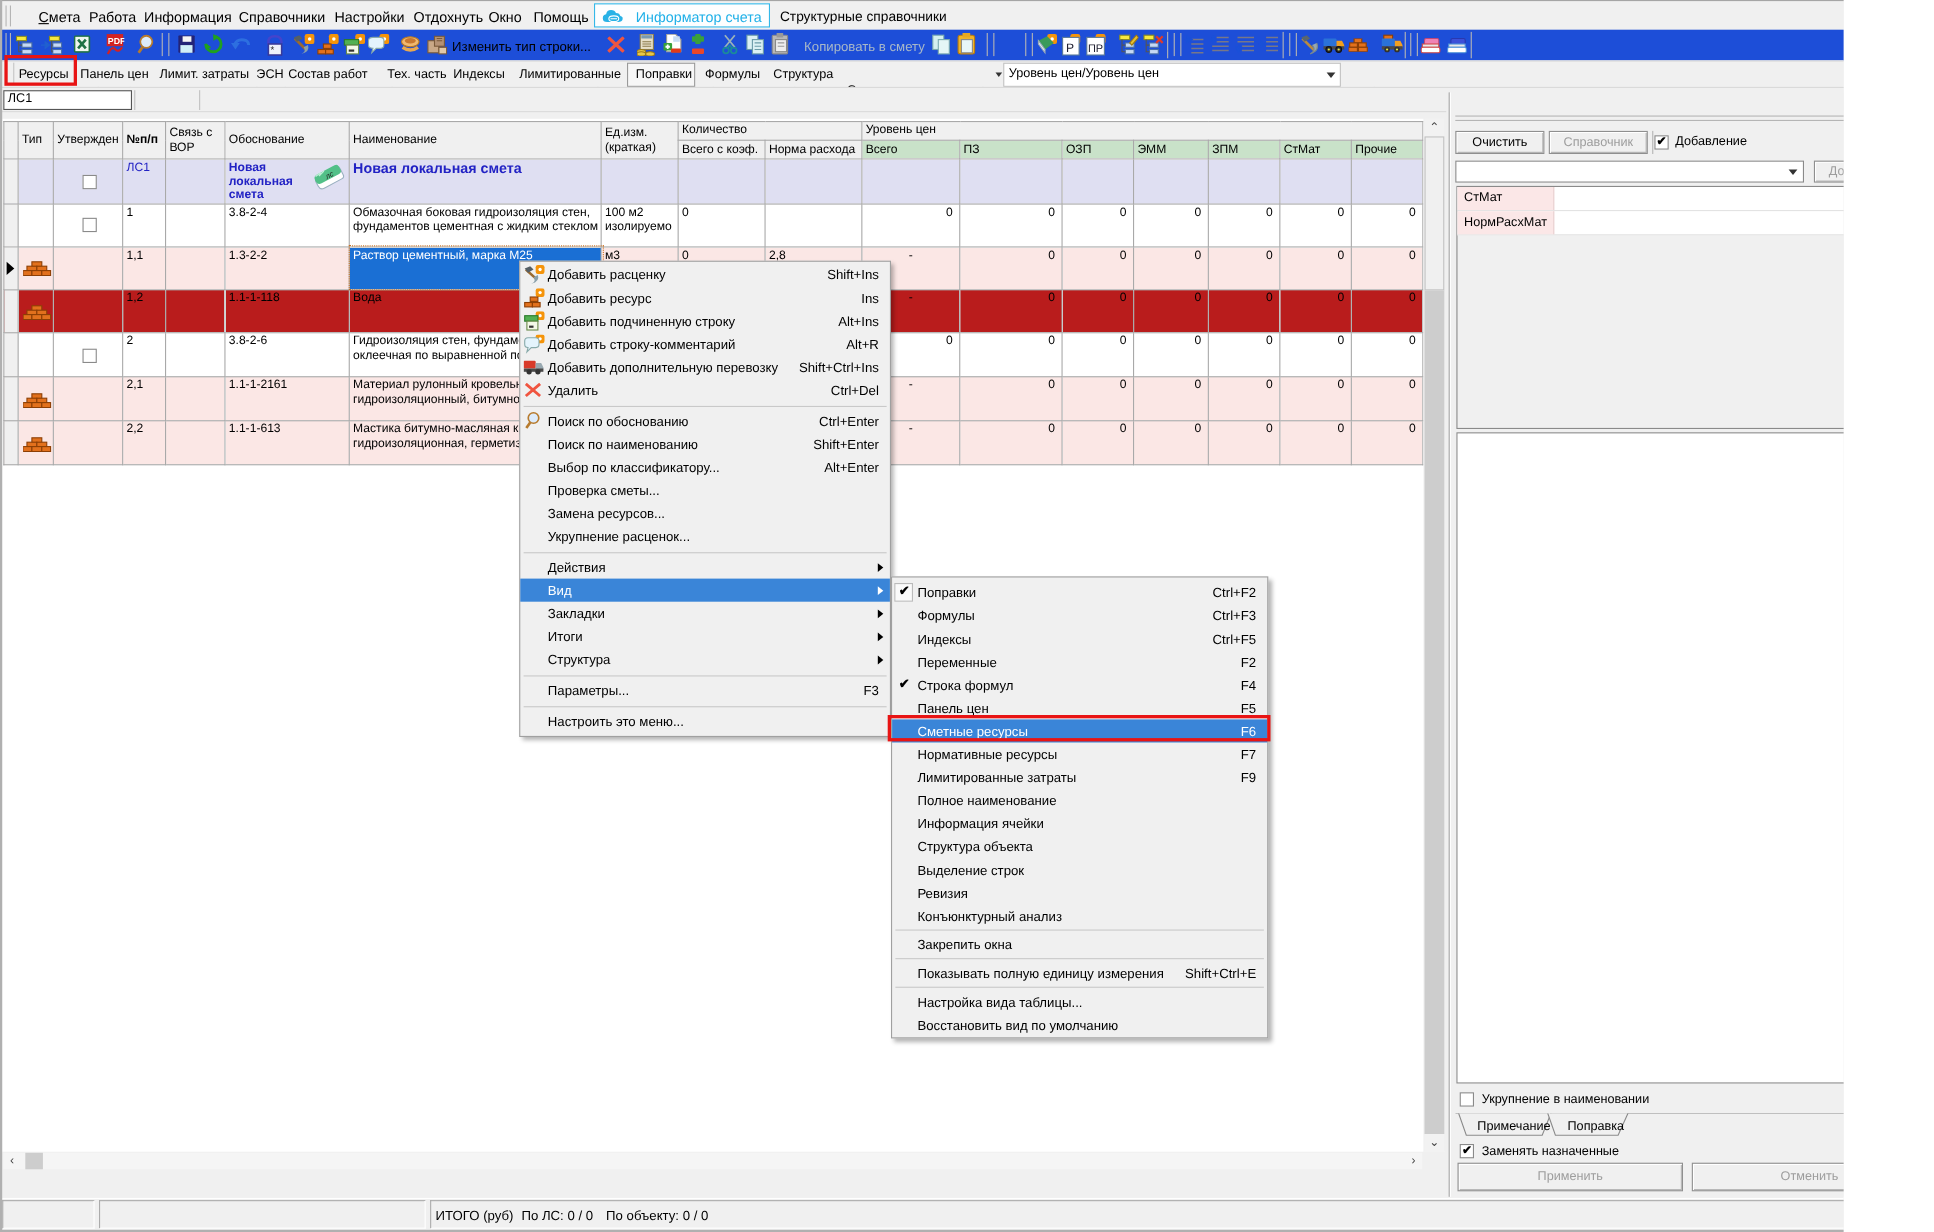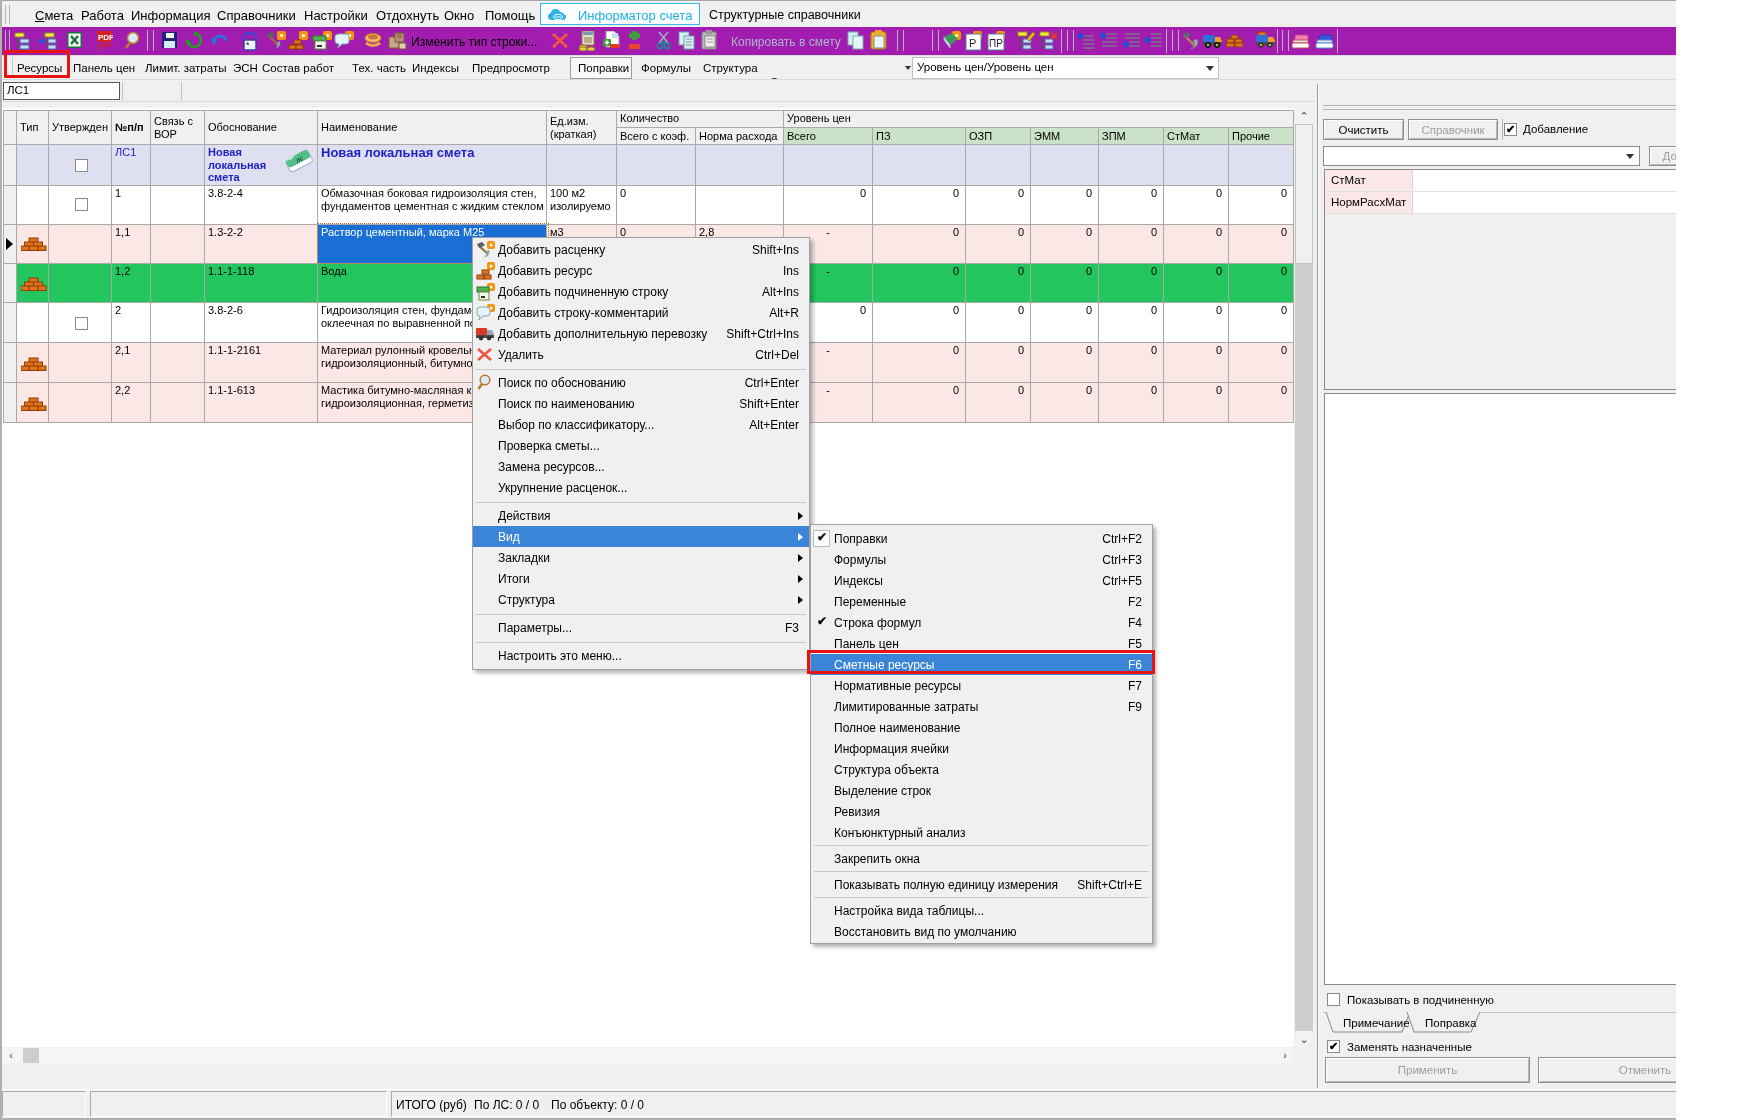--- a/index.html
+++ b/index.html
@@ -51,21 +51,21 @@
       </div>
   <div class="btn" style="left:1719px;top:6px;width:16px;height:15px;">
         <svg width="9" height="9">
           <rect x="2" y="0" width="7" height="6" fill="none" stroke="#000" stroke-width="1.4"></rect>
           <rect x="0" y="3" width="7" height="6" fill="#f0f0f0" stroke="#000" stroke-width="1.4"></rect>
         </svg>
       </div>
   <div class="btn" style="left:1736px;top:6px;width:16px;height:15px;font-weight:bold;font-size:12px;">✕</div>
 </div>
 
-<div id="toolbar" class="abs" style="left:0;top:27px;width:1758px;height:28px;background:#a21caf;">
+<div id="toolbar" class="abs" style="left:0;top:27px;width:1758px;height:28px;background:#1d4ed8;">
   <div class="abs" style="left:5px;top:3px;width:5px;height:21px;border-left:1px solid #b5b5b5;border-right:1px solid #b5b5b5;"></div>
   <svg class="abs" style="left:14px;top:5px" width="18" height="18">
         <rect x="1" y="1" width="9" height="4" fill="#f7e93f" stroke="#8a8a20"></rect>
         <rect x="6" y="7" width="9" height="4" fill="#c6d9f4" stroke="#4a6fa5"></rect>
         <rect x="6" y="13" width="9" height="4" fill="#c6d9f4" stroke="#4a6fa5"></rect>
         <path d="M3 5 V15 H6 M3 9 H6" stroke="#555" fill="none"></path>
       </svg>
   <svg class="abs" style="left:37px;top:5px" width="20" height="18">
         <path d="M0 9 H6 M4 6 L8 9 L4 12 Z" stroke="#2060d0" fill="#2060d0"></path>
         <rect x="8" y="1" width="9" height="4" fill="#f7e93f" stroke="#8a8a20"></rect>
@@ -310,21 +310,21 @@
 
 <div id="tabrow" class="abs" style="left:0;top:55px;width:1758px;height:24px;background:#f0f0f0;border-top:1px solid #dadada;font-size:11.5px;">
   <div class="abs" style="left:12px;top:1px;width:4px;height:20px;border-left:1px solid #c5c5c5;"></div>
   <div class="abs" style="left:17px;top:6px;">Ресурсы</div>
   <div class="abs" style="left:73px;top:6px;">Панель цен</div>
   <div class="abs" style="left:145px;top:6px;">Лимит. затраты</div>
   <div class="abs" style="left:233px;top:6px;">ЭСН</div>
   <div class="abs" style="left:262px;top:6px;">Состав работ</div>
   <div class="abs" style="left:352px;top:6px;">Тех. часть</div>
   <div class="abs" style="left:412px;top:6px;">Индексы</div>
-  <div class="abs" style="left:472px;top:6px;">Предпросмотр</div>
+  <div class="abs" style="left:472px;top:6px;">Лимитированные</div>
   <div class="abs" style="left:570px;top:1px;width:62px;height:22px;border:1px solid #9a9a9a;background:#f7f7f7;"></div>
   <div class="abs" style="left:578px;top:6px;">Поправки</div>
   <div class="abs" style="left:641px;top:6px;">Формулы</div>
   <div class="abs" style="left:703px;top:6px;">Структура</div>
   <div class="abs" style="left:770px;top:20px;">Список открытых окон</div>
   <div class="abs" style="left:905px;top:10px;width:0;height:0;border-top:4px solid #333;border-left:3.5px solid transparent;border-right:3.5px solid transparent;"></div>
   <div class="abs" style="left:912px;top:1px;width:307px;height:22px;background:#fff;border:1px solid #c0c0c0;"></div>
   <div class="abs" style="left:917px;top:5px;">Уровень цен/Уровень цен</div>
   <div class="abs" style="left:1206px;top:10px;width:0;height:0;border-top:5px solid #333;border-left:4px solid transparent;border-right:4px solid transparent;"></div>
 </div>
@@ -432,21 +432,21 @@
   <td>0</td>
             <td>2,8</td>
   <td style="text-align:center;">-</td>
             <td class="num">0</td>
             <td class="num">0</td>
             <td class="num">0</td>
             <td class="num">0</td>
             <td class="num">0</td>
             <td class="num">0</td>
 </tr>
-<tr style="height:39px;background:#22c55e;">
+<tr style="height:39px;background:#b91c1c;">
   <td class="rh"></td>
             <td></td>
             <td></td>
   <td>1,2</td>
             <td></td>
   <td>1.1-1-118</td>
   <td>Вода</td>
   <td>м3</td>
   <td>0</td>
             <td></td>
@@ -639,21 +639,21 @@
       <div class="ck" style="left:414px;top:5px;">✔</div>
     </div>
   </div>
 
   <div class="abs" style="left:9px;top:309px;width:428px;height:592px;background:#fff;border:1px solid #8a8a8a;">
     <div class="abs" style="right:3px;top:2px;color:#aaa;font-size:11px;">⌃</div>
     <div class="abs" style="right:3px;bottom:2px;color:#aaa;font-size:11px;">⌄</div>
   </div>
 
   <div class="cb" style="left:12px;top:909px;"></div>
-  <div class="abs" style="left:32px;top:910px;">Показывать в подчиненную</div>
+  <div class="abs" style="left:32px;top:910px;">Укрупнение в наименовании</div>
 
   <svg class="abs" style="left:8px;top:928px;" width="430" height="21">
     <path d="M0 0 H430" stroke="#9a9a9a"></path>
     <path d="M3 0 L10 20 H79 L87 0" fill="#f0f0f0" stroke="#8a8a8a"></path>
     <path d="M84 0 L91 20 H148 L157 0" fill="#f0f0f0" stroke="#8a8a8a"></path>
     <text x="20" y="15" font-size="11.5" font-family="Liberation Sans">Примечание</text>
     <text x="102" y="15" font-size="11.5" font-family="Liberation Sans">Поправка</text>
   </svg>
 
   <div class="cb" style="left:12px;top:956px;"></div>

